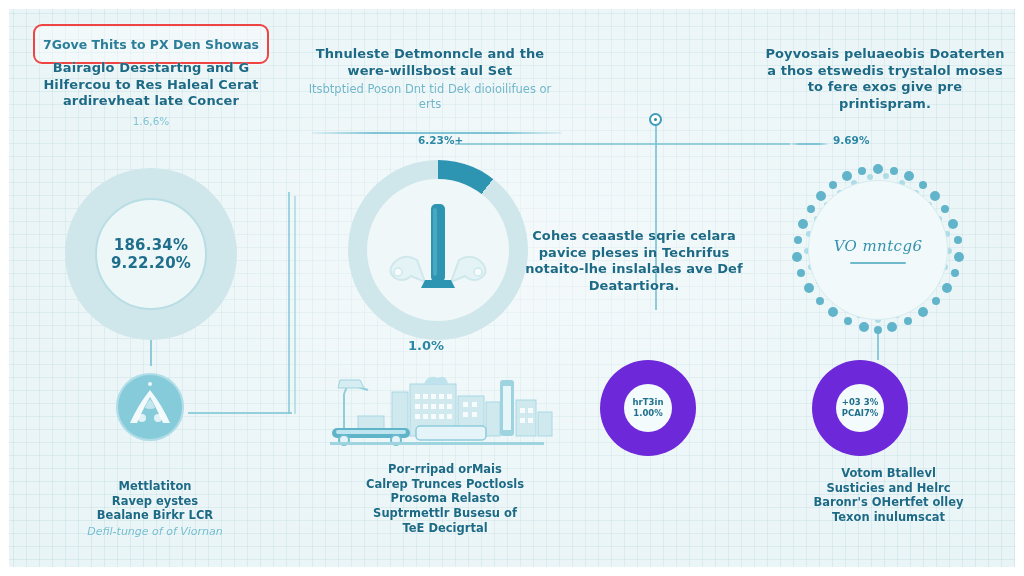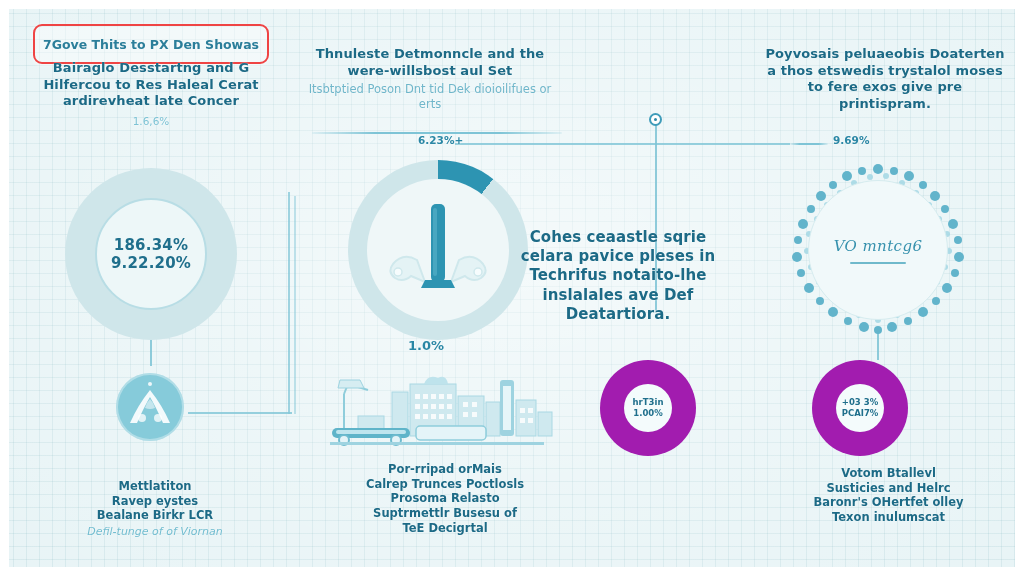--- a/index.html
+++ b/index.html
@@ -183,21 +183,21 @@
     white-space: nowrap;
   }
   #donut-right .underline {
     width: 56px; height: 2px; background: #6fb9cb; margin-top: 7px; border-radius: 2px;
   }
 
   
   .donut-sm {
     position: absolute;
     width: 96px; height: 96px; border-radius: 50%;
-    background: #a21caf;
+    background: #6d28d9;
   }
   .donut-sm .hole {
     position: absolute;
     left: 24px; top: 24px; width: 48px; height: 48px;
     border-radius: 50%;
     background: #f4fbfc;
     display: flex; flex-direction: column;
     align-items: center; justify-content: center;
   }
   .donut-sm .hole .v {
@@ -212,22 +212,22 @@
     left: 116px; top: 373px;
     width: 68px; height: 68px;
     border-radius: 50%;
     background: #86cbda;
     box-shadow: inset 0 0 0 2px rgba(255,255,255,0.35);
   }
 
   
   #mid-caption {
     position: absolute;
-    left: 508px; top: 228px; width: 220px;
-    font-size: 15px;
+    left: 524px; top: 228px; width: 220px;
+    font-size: 13px;
   }
 
   
   .bot-cap { position: absolute; font-size: 11.5px; }
   #cap-left  { left: 35px;  top: 479px; width: 240px; }
   #cap-mid   { left: 325px; top: 462px; width: 240px; }
   #cap-right { left: 782px; top: 466px; width: 188px; padding-left: 25px; }
   .bot-cap .ln { font-weight: bold; }
   .bot-cap .it { margin-top: 2px; font-size: 11px; }
 

